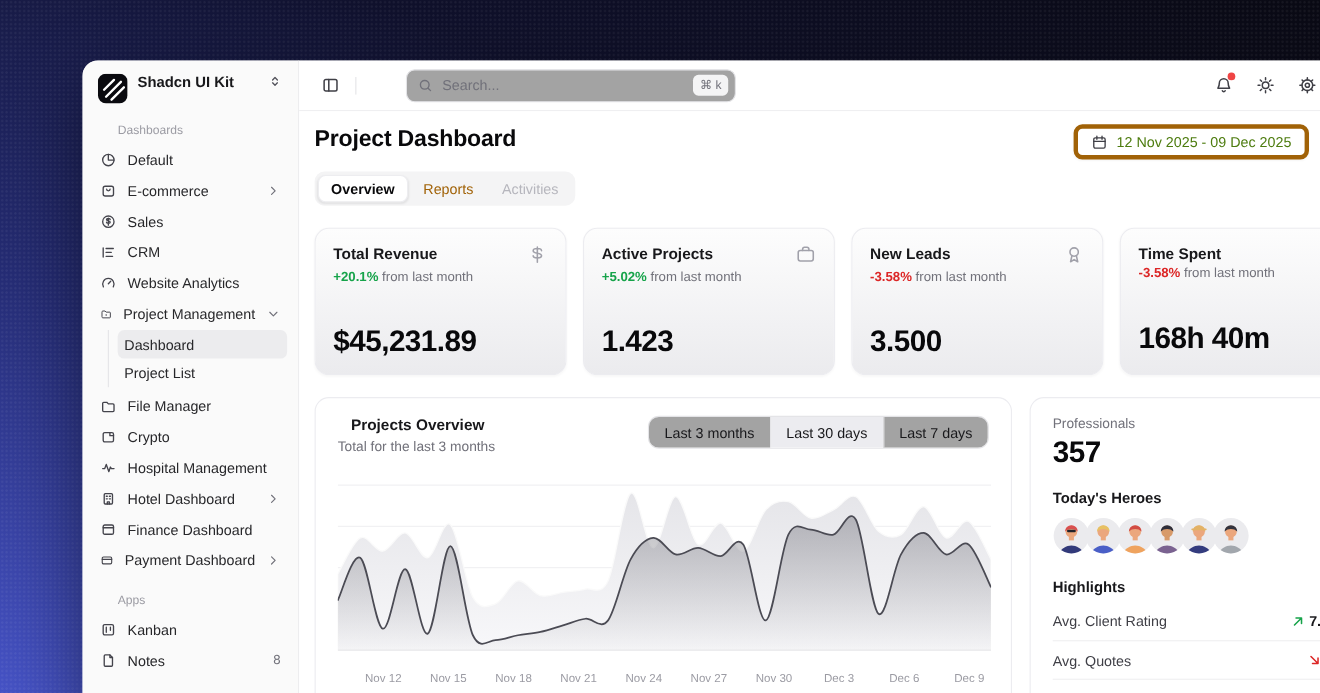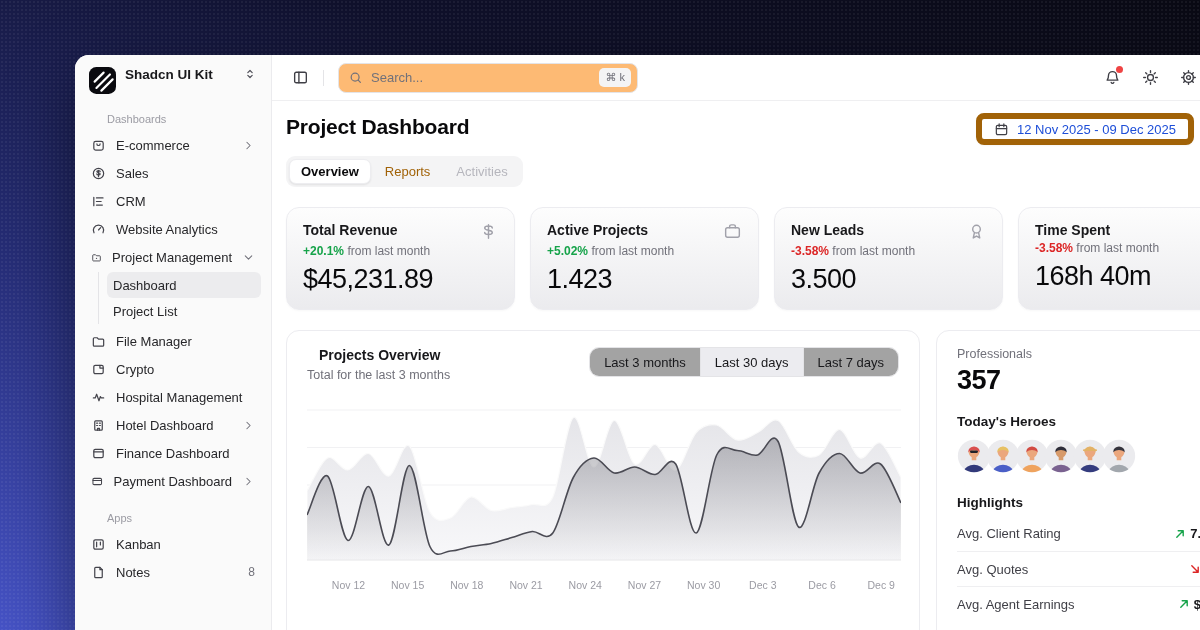--- a/index.html
+++ b/index.html
@@ -28,52 +28,52 @@
   .sb-badge { margin-left:auto; font-size:12px; color:#71717a; }
   .sb-sub { margin:1px 0 3px 13px; border-left:1px solid #e4e4e7; padding-left:8px; }
   .sb-sub .sb-item { height:26px; }
   .sb-item.active { background:#ececee; }
 
   
   .main { flex:1; display:flex; flex-direction:column; background:#fff; }
   .topbar { height:46px; min-height:46px; display:flex; align-items:center; padding:0 20px; border-bottom:1px solid #efeff1; position:relative; }
   .tb-toggle { color:#3f3f46; display:flex; cursor:pointer; }
   .tb-divider { width:1px; height:16px; background:#e4e4e7; margin:0 14px; }
-  .searchbox { width:300px; height:30px; border:1px solid #e4e4e7; border-radius:8px; display:flex; align-items:center; padding:0 6px 0 10px; gap:8px; background:#fdba74; }
+  .searchbox { width:300px; height:30px; border:1px solid #e4e4e7; border-radius:8px; display:flex; align-items:center; padding:0 6px 0 10px; gap:8px; background:#a3a3a3;margin-left:31px; }
   .searchbox .s-icon { color:#71717a; display:flex; }
   .searchbox input { border:none; outline:none; flex:1; font-size:13px; color:#18181b; background:transparent; font-family:"Liberation Sans",sans-serif; }
   .searchbox input::placeholder { color:#71717a; }
   .kbd { background:#f4f4f5; border-radius:5px; padding:3px 6px; font-size:11px; color:#71717a; white-space:nowrap; }
   .tb-icons { position:absolute; left:832px; top:0; height:100%; display:flex; align-items:center; gap:21px; color:#3f3f46; }
   .tb-ic { position:relative; display:flex; cursor:pointer; }
   .bell-dot { position:absolute; top:-3px; right:-2px; width:7px; height:7px; border-radius:50%; }
 
   .content { flex:1; position:relative; padding:14px 14px 0; }
   .page-title { font-size:21px; font-weight:800; color:#09090b; letter-spacing:-.2px; }
   .page-actions { position:absolute; left:704px; top:12px; display:flex; gap:13px; align-items:center; }
-  .btn { height:32px; display:flex; align-items:center; gap:8px; background:#fff; border:6px solid #a16207;
-         border-radius:8px; padding:0 12px; font-size:13px; color:#1d4ed8; box-shadow:0 1px 2px rgba(0,0,0,.04);
+  .btn { height:32px; display:flex; align-items:center; gap:8px; background:#fff; border:4px solid #a16207;
+         border-radius:8px; padding:0 12px; font-size:13px; color:#4d7c0f; box-shadow:0 1px 2px rgba(0,0,0,.04);
          white-space:nowrap; cursor:pointer; }
   .btn .b-icon { display:flex; color:#3f3f46; }
   .btn.icon-only { width:32px; min-width:32px; padding:0; justify-content:center; }
 
   .tabs { display:inline-flex; background:#f4f4f5; border-radius:9px; padding:3px; margin-top:17px; gap:2px; }
   .tab { font-size:13px; padding:5px 12px; border-radius:7px; color:#a16207; cursor:pointer; }
   .tab.active { background:#fff; box-shadow:0 1px 2px rgba(0,0,0,.08); border:1px solid #ededf0; font-weight:600; color:#09090b; padding:4px 11px; }
   .tab.muted { color:#b6b6bd; }
 
   .stats { display:flex; gap:15px; margin-top:20px; }
   .stat-card { width:229px; min-width:229px; border:1px solid #ececf0; border-radius:13px;
     background:linear-gradient(180deg,#fdfdfd 0%,#ebebee 100%); padding:14px 16px; box-shadow:0 1px 2px rgba(0,0,0,.03); }
   .stat-head { display:flex; align-items:flex-start; }
   .stat-title { font-size:14px; font-weight:700; color:#18181b; }
   .stat-icon { margin-left:auto; color:#a1a1aa; display:flex; }
   .stat-sub { font-size:12px; color:#71717a; margin-top:3px; }
   .stat-sub .delta { font-weight:600; }
-  .stat-value { font-size:27px; font-weight:400; color:#09090b; margin-top:6px; letter-spacing:-.5px; }
+  .stat-value { font-size:27px; font-weight:700; color:#09090b; margin-top:37px; letter-spacing:-.5px; }
 
   .charts-row { display:flex; gap:16px; margin-top:20px; align-items:stretch; }
   .chart-card { width:634px; min-width:634px; border:1px solid #ececf0; border-radius:13px; background:#fff; padding:16px 20px; height:320px; }
   .chart-head { display:flex; align-items:flex-start; }
   .chart-title { font-size:14px; font-weight:700; color:#18181b;padding-left:12px; }
   .chart-sub { font-size:12.5px; color:#71717a; margin-top:5px; }
   .range-group { margin-left:auto; display:flex; border:1px solid #e4e4e7; border-radius:10px; overflow:hidden; height:30px; background:#fff; }
   .range-btn { font-size:13px; color:#18181b; padding:0 14px; display:flex; align-items:center; background:#a3a3a3; cursor:pointer; white-space:nowrap; }
   .range-btn + .range-btn { border-left:1px solid #e4e4e7; }
   .range-btn.active { background:#ececf0; }
@@ -112,20 +112,27 @@
       </span>
       <span class="sb-title">Shadcn UI Kit</span>
       <span class="sb-chevrons">
         <svg viewBox="0 0 16 16" width="14" height="14" fill="none" stroke="currentColor" stroke-width="1.4" stroke-linecap="round" stroke-linejoin="round">
             <path d="M5.5 6.5 8 4l2.5 2.5M5.5 9.5 8 12l2.5-2.5"></path>
           </svg>
       </span>
     </div>
     <div id="sidebar-sections">
         <div class="sb-section-label">Dashboards</div>
+        <div class="sb-item">
+          <svg viewBox="0 0 16 16" width="15" height="15" fill="none" stroke="currentColor" stroke-width="1.3" stroke-linecap="round" stroke-linejoin="round">
+            <circle cx="8" cy="8" r="5.5"></circle>
+            <path d="M8 2.5V8h5.5"></path>
+          </svg>
+          <span class="lbl">Default</span>
+        </div>
         <div class="sb-item">
           <svg viewBox="0 0 16 16" width="15" height="15" fill="none" stroke="currentColor" stroke-width="1.3" stroke-linecap="round" stroke-linejoin="round">
             <rect x="3" y="3.5" width="10" height="9.5" rx="2"></rect>
             <path d="M6.3 6.3a1.7 1.7 0 0 0 3.4 0"></path>
           </svg>
           <span class="lbl">E-commerce</span>
           <span class="chev">
             <svg viewBox="0 0 16 16" width="13" height="13" fill="none" stroke="currentColor" stroke-width="1.3" stroke-linecap="round" stroke-linejoin="round">
               <path d="M6 4l4 4-4 4"></path>
             </svg>

